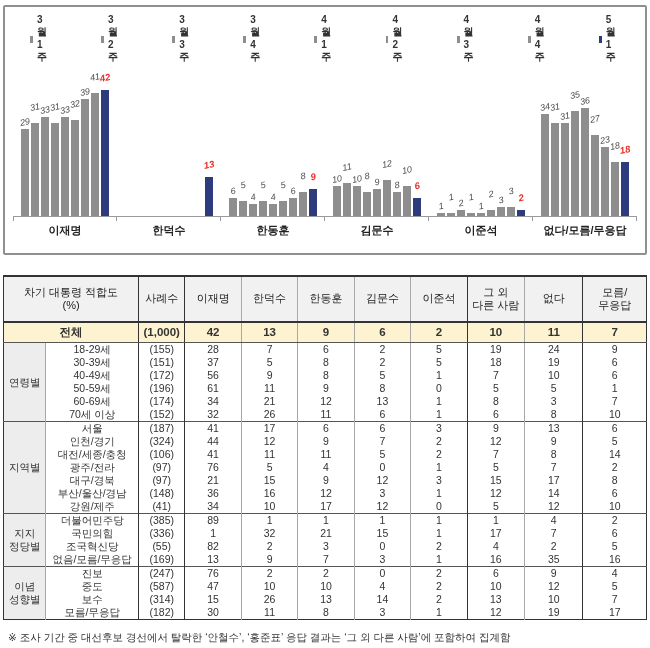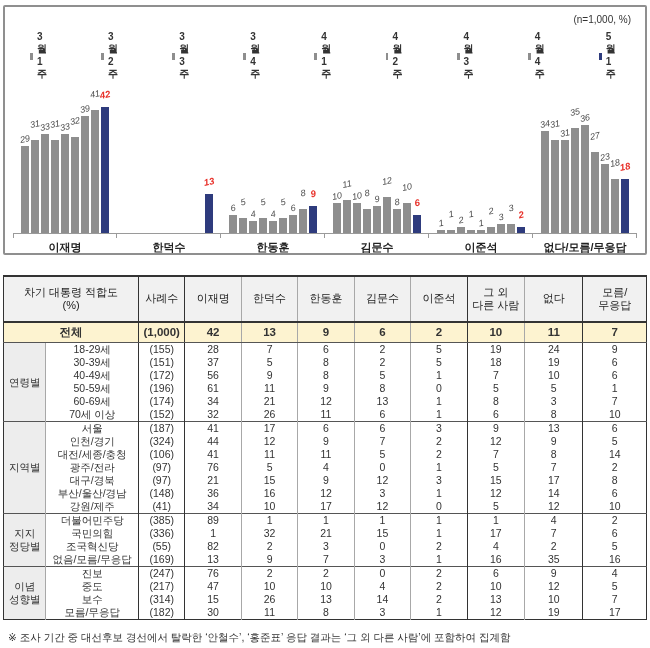--- a/index.html
+++ b/index.html
@@ -37,21 +37,20 @@
   .group-td{background:#ededed;color:#333;}
   
   .footnote{font-size:10.5px;color:#333;margin:11px 0 0 5px;letter-spacing:0;}
 </style>
 </head>
 <body>
 
 <div class="chart-panel">
   <div class="question">
   </div>
-  <div class="sample-note">(n=1,000,  %)</div>
   <div class="legend">
       <span class="legend-item">
         <span class="legend-swatch"></span>
         <span class="legend-text">3월 1주</span>
       </span>
       <span class="legend-item">
         <span class="legend-swatch"></span>
         <span class="legend-text">3월 2주</span>
       </span>
       <span class="legend-item">
@@ -562,21 +561,21 @@
         <td>2</td>
         <td>2</td>
         <td>0</td>
         <td class="br-thick">2</td>
         <td>6</td>
         <td class="br-thick">9</td>
         <td>4</td>
       </tr>
       <tr>
         <td class="br-thick">중도</td>
-        <td class="br-thick">(217)</td>
+        <td class="br-thick">(587)</td>
         <td>47</td>
         <td>10</td>
         <td>10</td>
         <td>4</td>
         <td class="br-thick">2</td>
         <td>10</td>
         <td class="br-thick">12</td>
         <td>5</td>
       </tr>
       <tr>

